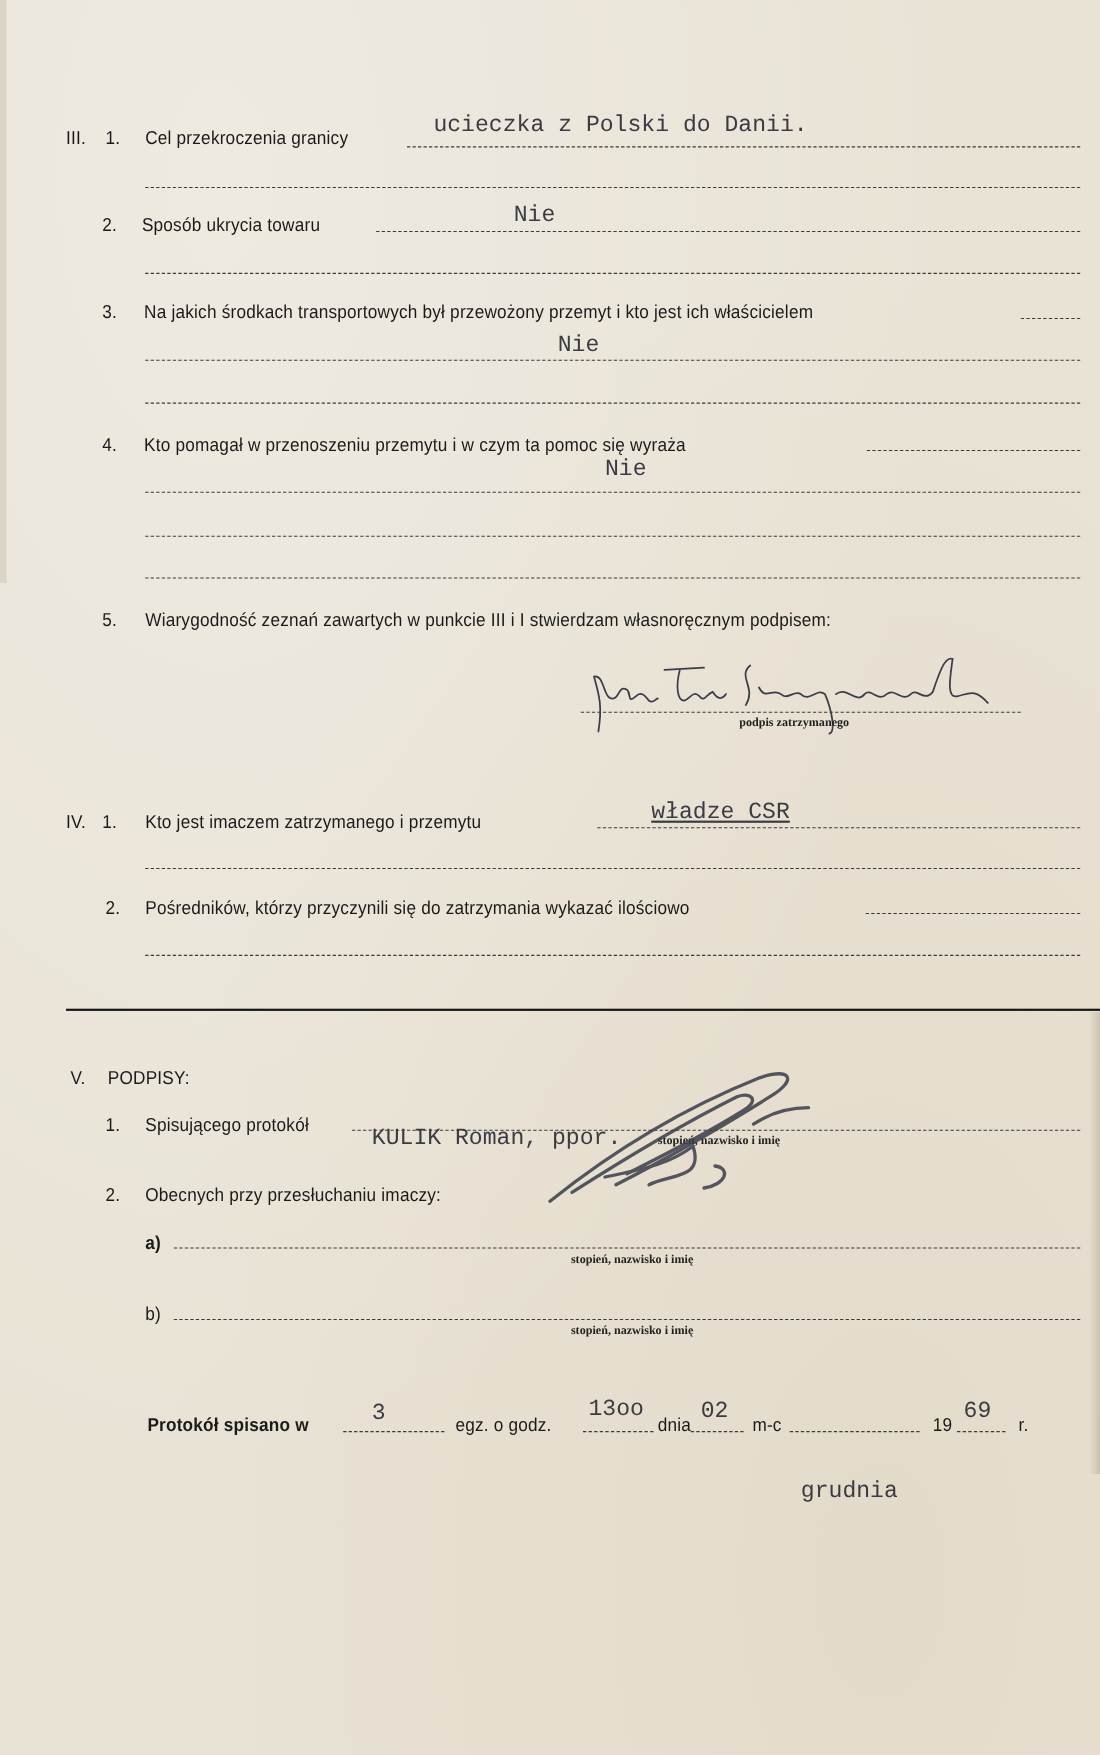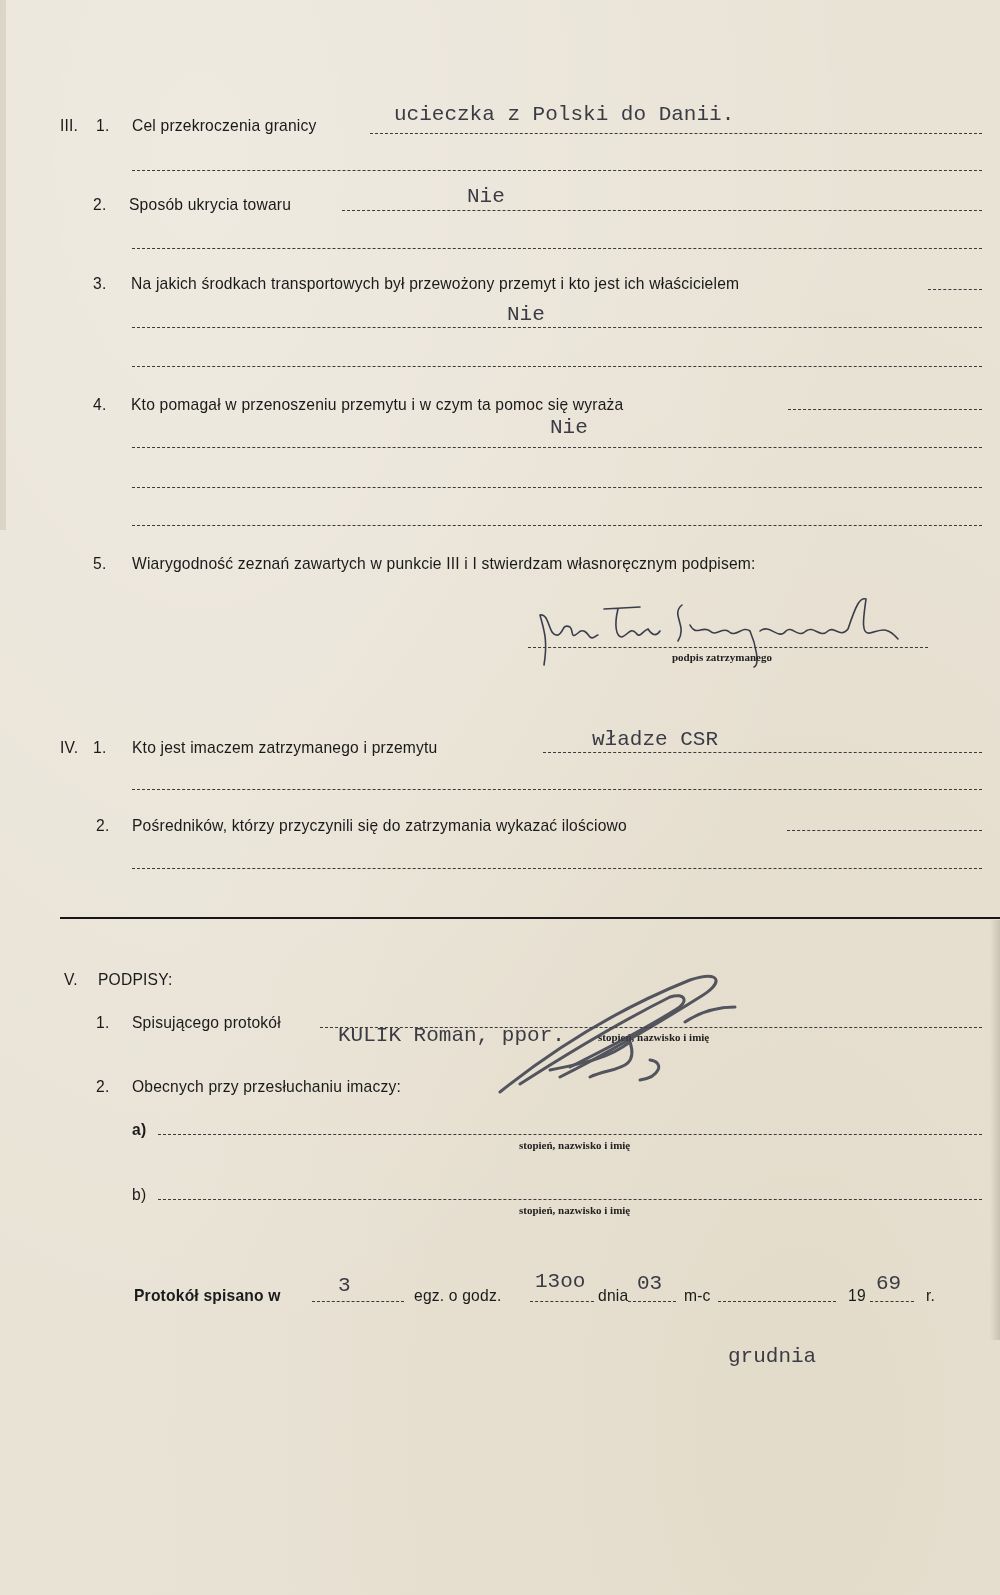--- a/index.html
+++ b/index.html
@@ -68,21 +68,21 @@
     </g>
   </svg>
   <div class="dl" style="left:528px;top:647px;width:400px;"></div>
   <span class="small" style="left:672px;top:651px;">podpis zatrzymanego</span>
 </div>
 
 <div>
   <span class="t" style="left:60px;top:738px;">IV.</span>
   <span class="t" style="left:93px;top:738px;">1.</span>
   <span class="t" style="left:132px;top:738px;">Kto jest imaczem zatrzymanego i przemytu</span>
-  <span class="typed" style="left:592px;top:728px;">władze CSR</span>
+  <span class="typed" style="left:592px;top:728px;text-decoration:underline;">władze CSR</span>
   <div class="dl" style="left:543px;top:752px;width:439px;"></div>
   <div class="dl" style="left:132px;top:789px;width:850px;"></div>
 
   <span class="t" style="left:96px;top:816px;">2.</span>
   <span class="t" style="left:132px;top:816px;">Pośredników, którzy przyczynili się do zatrzymania wykazać ilościowo</span>
   <div class="dl" style="left:787px;top:830px;width:195px;"></div>
   <div class="dl" style="left:132px;top:868px;width:850px;"></div>
 </div>
 
 <div class="solid" style="left:60px;top:917px;width:940px;"></div>
@@ -120,21 +120,21 @@
 
 <div>
   <span class="t b" style="left:134px;top:1286px;">Protokół spisano w</span>
   <div class="dl" style="left:312px;top:1301px;width:92px;"></div>
   <span class="typed" style="left:338px;top:1274px;">3</span>
   <span class="t" style="left:414px;top:1286px;">egz. o godz.</span>
   <div class="dl" style="left:530px;top:1301px;width:64px;"></div>
   <span class="typed" style="left:535px;top:1270px;text-align:right;">13oo</span>
   <span class="t" style="left:598px;top:1286px;">dnia</span>
   <div class="dl" style="left:628px;top:1301px;width:48px;"></div>
-  <span class="typed" style="left:637px;top:1272px;">03</span>
+  <span class="typed" style="left:637px;top:1272px;">02</span>
   <span class="t" style="left:684px;top:1286px;">m-c</span>
   <div class="dl" style="left:718px;top:1301px;width:118px;"></div>
   <span class="typed" style="left:728px;top:1345px;">grudnia</span>
   <span class="t" style="left:848px;top:1286px;">19</span>
   <div class="dl" style="left:870px;top:1301px;width:44px;"></div>
   <span class="typed" style="left:876px;top:1272px;">69</span>
   <span class="t" style="left:926px;top:1286px;">r.</span>
 </div>
 
 </body></html>

